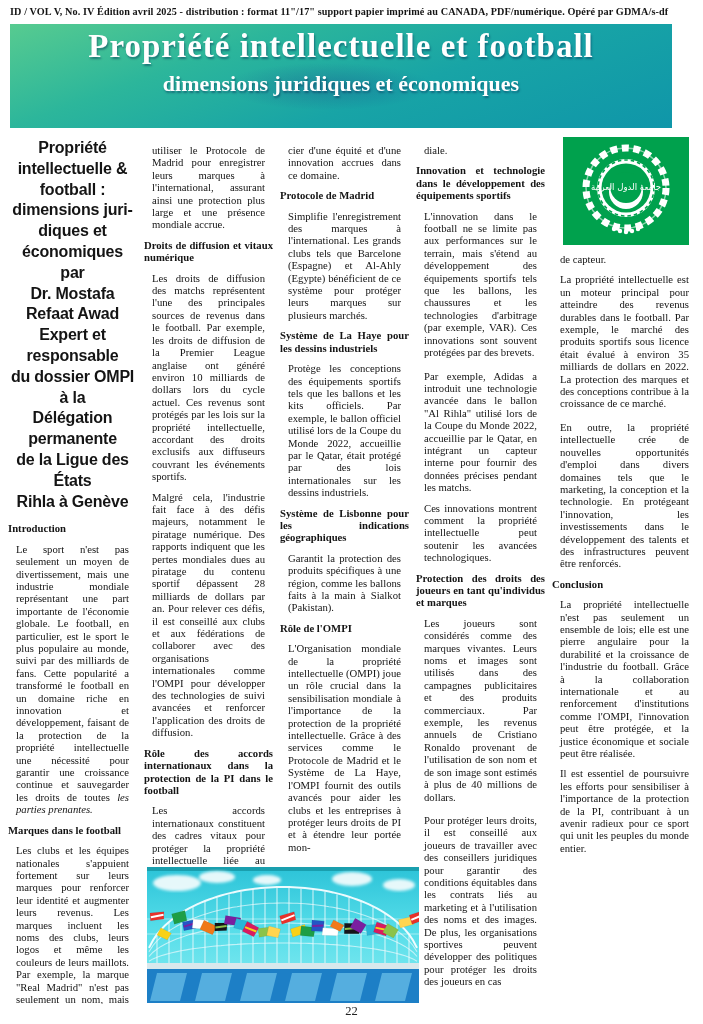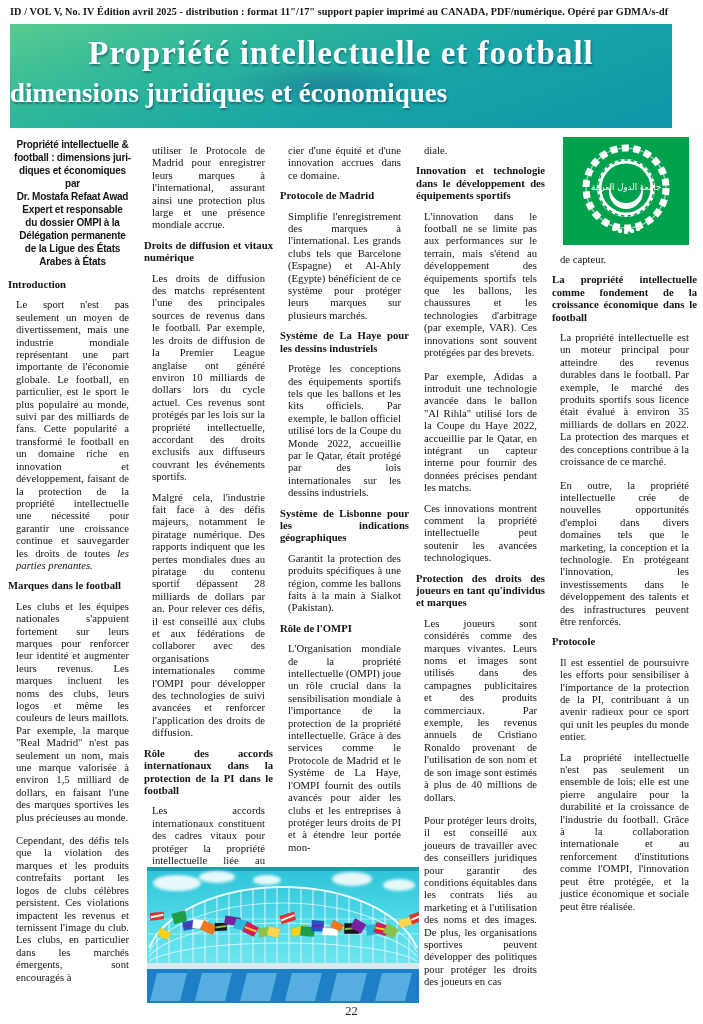--- a/index.html
+++ b/index.html
@@ -12,34 +12,34 @@
     font-size:10.2px;font-weight:bold;color:#151515;letter-spacing:.1px;white-space:nowrap;
   }
   .banner{
     position:absolute;top:24px;left:10px;width:662px;height:104px;
     background:
       radial-gradient(150px 34px at 48% 60%, rgba(23,48,130,.28), rgba(23,48,130,0) 70%),
       linear-gradient(160deg,#57cb90 0%, #2cb69b 30%, #18a4a6 60%, #0f96a9 100%);
   }
   .banner-title{
     text-align:center;color:#fff;font-weight:bold;font-size:33px;line-height:1;
-    margin:0;padding-top:13px;letter-spacing:1px;
+    margin:0;padding-top:6px;letter-spacing:1px;
     text-shadow:1px 2px 2px rgba(0,40,80,.45);
   }
   .banner-subtitle{
-    text-align:left;color:#fff;font-weight:bold;font-size:27px;line-height:1;
+    text-align:center;color:#fff;font-weight:bold;font-size:22px;line-height:1;
     margin:0;padding-top:10px;text-shadow:1px 2px 2px rgba(0,40,80,.45);
   }
   .columns{
     position:absolute;top:136px;left:8px;width:689px;height:868px;
     display:flex;gap:7px;overflow:hidden;
   }
   .col{flex:1 1 0;font-size:10.7px;line-height:1.16;text-align:justify;}
   .byline{
-    font-family:"Liberation Sans", sans-serif;font-weight:bold;font-size:10px;line-height:1.3;
+    font-family:"Liberation Sans", sans-serif;font-weight:bold;font-size:16px;line-height:1.3;
     text-align:center;margin:2px 0 10px 0;letter-spacing:-.2px;
   }
   .h{font-weight:bold;margin:4px 0 0 0;}
   .col > .h:first-child{margin-top:0;}
   .p{margin:8px;}
   .p.gap{margin-top:11px;}
   .p em{font-style:italic;}
   .logo-wrap{width:142px;height:108px;margin:1px 0 5px 3px;}
   .logo-wrap svg{display:block;width:100%;height:100%;}
   .flags-figure{position:absolute;left:147px;top:867px;width:272px;height:136px;margin:0;}
@@ -61,21 +61,21 @@
       <div class="byline">
         <div>Propriété intellectuelle &amp;</div>
         <div>football : dimensions juri-</div>
         <div>diques et économiques</div>
         <div>par</div>
         <div>Dr. Mostafa Refaat Awad</div>
         <div>Expert et responsable</div>
         <div>du dossier OMPI à la</div>
         <div>Délégation permanente</div>
         <div>de la Ligue des États</div>
-        <div>Arabes à États</div>
+        <div>Rihla à Genève</div>
       </div>
       <div class="h">Introduction</div>
       <div class="p">Le sport n'est pas seulement un moyen de divertissement, mais une industrie mondiale représentant une part importante de l'économie globale. Le football, en particulier, est le sport le plus populaire au monde, suivi par des milliards de fans. Cette popularité a transformé le football en un domaine riche en innovation et développement, faisant de la protection de la propriété intellectuelle une nécessité pour garantir une croissance continue et sauvegarder les droits de toutes <em>les parties prenantes.</em></div>
       <div class="h">Marques dans le football</div>
       <div class="p">Les clubs et les équipes nationales s'appuient fortement sur leurs marques pour renforcer leur identité et augmenter leurs revenus. Les marques incluent les noms des clubs, leurs logos et même les couleurs de leurs maillots. Par exemple, la marque "Real Madrid" n'est pas seulement un nom, mais une marque valorisée à environ 1,5 milliard de dollars, en faisant l'une des marques sportives les plus précieuses au monde.</div>
       <div class="p gap">Cependant, des défis tels que la violation des marques et les produits contrefaits portant les logos de clubs célèbres persistent. Ces violations impactent les revenus et ternissent l'image du club. Les clubs, en particulier dans les marchés émergents, sont encouragés à</div>
     </div>
     <div class="col">
       <div class="p">utiliser le Protocole de Madrid pour enregistrer leurs marques à l'international, assurant ainsi une protection plus large et une présence mondiale accrue.</div>
       <div class="h">Droits de diffusion et vitaux numérique</div>
@@ -92,21 +92,21 @@
       <div class="p">Protège les conceptions des équipements sportifs tels que les ballons et les kits officiels. Par exemple, le ballon officiel utilisé lors de la Coupe du Monde 2022, accueillie par le Qatar, était protégé par des lois internationales sur les dessins industriels.</div>
       <div class="h">Système de Lisbonne pour les indications géographiques</div>
       <div class="p">Garantit la protection des produits spécifiques à une région, comme les ballons faits à la main à Sialkot (Pakistan).</div>
       <div class="h">Rôle de l'OMPI</div>
       <div class="p">L'Organisation mondiale de la propriété intellectuelle (OMPI) joue un rôle crucial dans la sensibilisation mondiale à l'importance de la protection de la propriété intellectuelle. Grâce à des services comme le Protocole de Madrid et le Système de La Haye, l'OMPI fournit des outils avancés pour aider les clubs et les entreprises à protéger leurs droits de PI et à étendre leur portée mon-</div>
     </div>
     <div class="col">
       <div class="p">diale.</div>
       <div class="h">Innovation et technologie dans le développement des équipements sportifs</div>
       <div class="p">L'innovation dans le football ne se limite pas aux performances sur le terrain, mais s'étend au développement des équipements sportifs tels que les ballons, les chaussures et les technologies d'arbitrage (par exemple, VAR). Ces innovations sont souvent protégées par des brevets.</div>
-      <div class="p gap">Par exemple, Adidas a introduit une technologie avancée dans le ballon "Al Rihla" utilisé lors de la Coupe du Haye 2022, accueillie par le Qatar, en intégrant un capteur interne pour fournir des données précises pendant les matchs.</div>
+      <div class="p gap">Par exemple, Adidas a introduit une technologie avancée dans le ballon "Al Rihla" utilisé lors de la Coupe du Monde 2022, accueillie par le Qatar, en intégrant un capteur interne pour fournir des données précises pendant les matchs.</div>
       <div class="p">Ces innovations montrent comment la propriété intellectuelle peut soutenir les avancées technologiques.</div>
       <div class="h">Protection des droits des joueurs en tant qu'individus et marques</div>
       <div class="p">Les joueurs sont considérés comme des marques vivantes. Leurs noms et images sont utilisés dans des campagnes publicitaires et des produits commerciaux. Par exemple, les revenus annuels de Cristiano Ronaldo provenant de l'utilisation de son nom et de son image sont estimés à plus de 40 millions de dollars.</div>
       <div class="p gap">Pour protéger leurs droits, il est conseillé aux joueurs de travailler avec des conseillers juridiques pour garantir des conditions équitables dans les contrats liés au marketing et à l'utilisation des noms et des images. De plus, les organisations sportives peuvent développer des politiques pour protéger les droits des joueurs en cas</div>
     </div>
     <div class="col">
   <div class="logo-wrap">
     <svg viewBox="0 0 126 108">
       <rect x="0" y="0" width="126" height="108" fill="#00a14d"></rect>
       <circle cx="63" cy="51" r="40" fill="none" stroke="#ffffff" stroke-width="7" stroke-dasharray="7 4.5"></circle>
@@ -118,26 +118,25 @@
       <circle cx="63" cy="50.5" r="15.6" fill="#00a14d"></circle>
       <text x="63" y="53" text-anchor="middle" font-family="DejaVu Sans, sans-serif" font-size="8.6" fill="#ffffff">جامعة الدول العربية</text>
       <circle cx="51" cy="92" r="2.2" fill="#ffffff"></circle>
       <circle cx="57" cy="94" r="2.2" fill="#ffffff"></circle>
       <circle cx="63" cy="95" r="2.2" fill="#ffffff"></circle>
       <circle cx="69" cy="94" r="2.2" fill="#ffffff"></circle>
       <circle cx="75" cy="92" r="2.2" fill="#ffffff"></circle>
     </svg>
   </div>
 <div class="p">de capteur.</div>
-      <div class="h">La propriété intellectuelle comme fondement de la croissance économique dans le football</div>
       <div class="p">La propriété intellectuelle est un moteur principal pour atteindre des revenus durables dans le football. Par exemple, le marché des produits sportifs sous licence était évalué à environ 35 milliards de dollars en 2022. La protection des marques et des conceptions contribue à la croissance de ce marché.</div>
       <div class="p gap">En outre, la propriété intellectuelle crée de nouvelles opportunités d'emploi dans divers domaines tels que le marketing, la conception et la technologie. En protégeant l'innovation, les investissements dans le développement des talents et des infrastructures peuvent être renforcés.</div>
-      <div class="h">Protocole</div>
+      <div class="h">Conclusion</div>
+      <div class="p">La propriété intellectuelle n'est pas seulement un ensemble de lois; elle est une pierre angulaire pour la durabilité et la croissance de l'industrie du football. Grâce à la collaboration internationale et au renforcement d'institutions comme l'OMPI, l'innovation peut être protégée, et la justice économique et sociale peut être réalisée.</div>
       <div class="p">Il est essentiel de poursuivre les efforts pour sensibiliser à l'importance de la protection de la PI, contribuant à un avenir radieux pour ce sport qui unit les peuples du monde entier.</div>
-      <div class="p">La propriété intellectuelle n'est pas seulement un ensemble de lois; elle est une pierre angulaire pour la durabilité et la croissance de l'industrie du football. Grâce à la collaboration internationale et au renforcement d'institutions comme l'OMPI, l'innovation peut être protégée, et la justice économique et sociale peut être réalisée.</div>
     </div>
   </div>
 
 <figure class="flags-figure">
   <svg viewBox="0 0 272 136">
     <defs>
       <linearGradient id="skyg" x1="0" y1="0" x2="0" y2="1">
         <stop offset="0" stop-color="#2cc3d8"></stop>
         <stop offset="0.45" stop-color="#55dde9"></stop>
         <stop offset="1" stop-color="#8aecf2"></stop>

